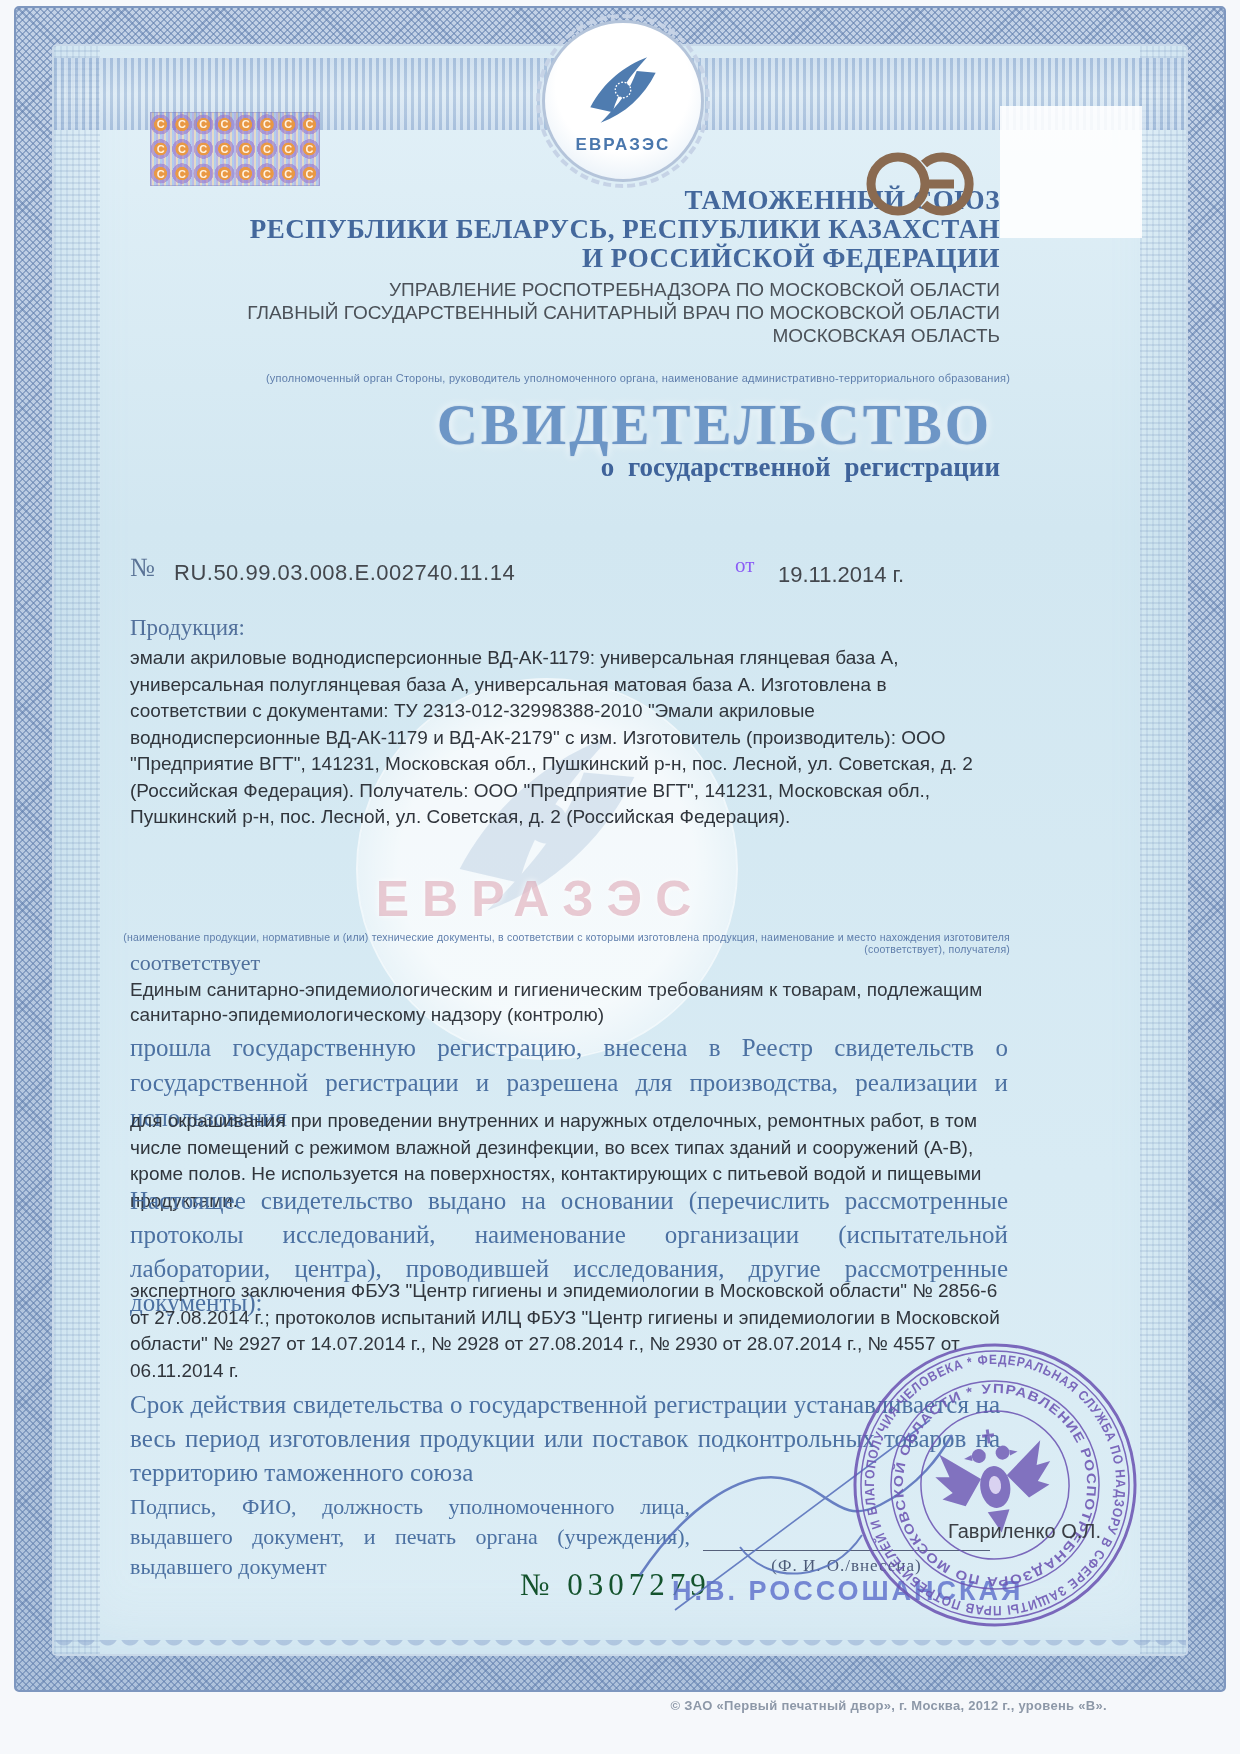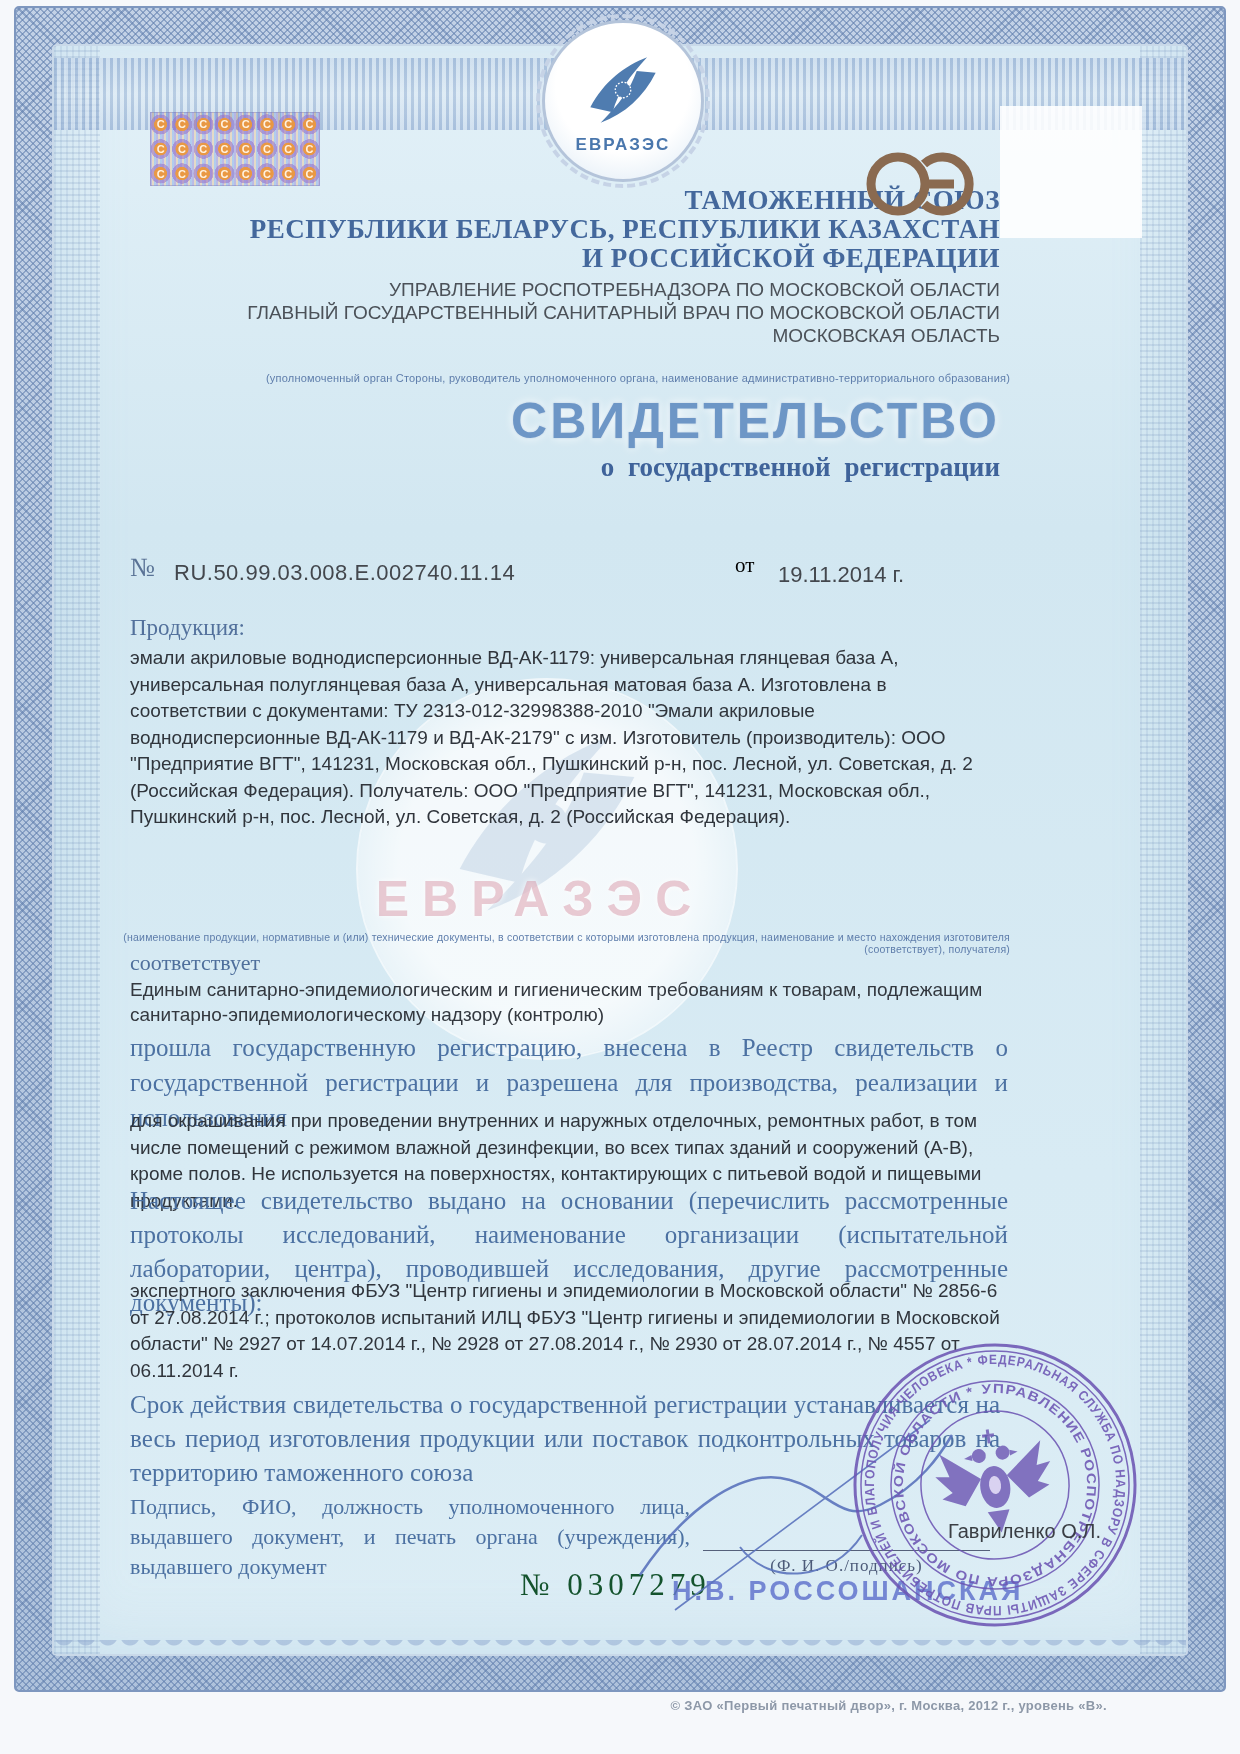--- a/index.html
+++ b/index.html
@@ -46,30 +46,30 @@
   .white-patch{position:absolute;left:1000px;top:106px;width:142px;height:132px;background:rgba(255,255,255,.88);z-index:2;}
   .se-logo{position:absolute;left:862px;top:146px;z-index:3;}
   .center{text-align:right;}
   .abs{position:absolute;z-index:2;}
 
   .union{left:120px;top:186px;width:880px;font-family:"Liberation Serif",serif;font-weight:bold;
     font-size:27px;line-height:29px;color:#44689c;letter-spacing:.5px;}
   .agency{left:120px;top:278px;width:880px;font-size:19px;line-height:23px;color:#4b5158;}
   .tiny-caption{left:110px;width:900px;font-size:11px;color:#5e7dab;letter-spacing:.2px;}
   .cap1{top:372px;}
-  .doc-title{left:120px;top:392px;width:880px;font-family:Liberation Sans, sans-serif;font-weight:bold;
-    font-size:50px;letter-spacing:3px;color:#6d96c6;
+  .doc-title{left:112px;top:392px;width:880px;font-family:Liberation Serif, serif;font-weight:bold;
+    font-size:57px;letter-spacing:3px;color:#6d96c6;
     text-shadow:0 0 10px rgba(255,255,255,.95), 0 0 2px rgba(90,130,180,.55);}
   .doc-subtitle{left:120px;top:452px;width:880px;font-family:"Liberation Serif",serif;font-weight:bold;
     font-size:27px;color:#3f639a;word-spacing:7px;}
 
   .num-row{left:130px;top:553px;width:880px;height:40px;}
   .num-sign{position:absolute;left:0;top:0;font-family:"Liberation Serif",serif;font-size:26px;color:#5a7396;}
   .num-val{position:absolute;left:44px;top:7px;font-size:22px;color:#43474d;letter-spacing:.5px;}
-  .date-label{position:absolute;left:605px;top:0;font-family:"Liberation Serif",serif;font-size:21px;color:#000000;}
+  .date-label{position:absolute;left:605px;top:0;font-family:"Liberation Serif",serif;font-size:21px;color:#8b5cf6;}
   .date-val{position:absolute;left:648px;top:9px;font-size:22px;color:#43474d;}
 
   .prod-label{left:130px;top:615px;font-family:"Liberation Serif",serif;font-size:23px;color:#53719c;}
   .body-sans{font-size:19px;line-height:26.5px;color:#30353c;}
   .prod-text{left:130px;top:645px;width:878px;}
   .cap2{top:931px;font-size:10.5px;}
   .sootv{left:130px;top:950px;font-family:"Liberation Serif",serif;font-size:22px;color:#4f6f9c;}
   .compliance{left:130px;top:977px;width:880px;font-size:19px;line-height:25px;color:#33383f;}
 
   .serif-par{font-family:"Liberation Serif",serif;font-size:25px;line-height:35px;color:#4c71a2;text-align:justify;}
@@ -210,21 +210,21 @@
   <div class="abs serif-par sig-note">Подпись, ФИО, должность уполномоченного лица, выдавшего документ, и печать органа (учреждения), выдавшего документ</div>
 
   <svg class="sig-svg" width="420" height="225" viewBox="0 0 420 225">
     <g fill="none" stroke="#5b74bd" opacity="0.9">
       <path d="M20,180 C60,120 120,70 170,85 C210,96 220,130 260,110 C300,90 320,60 332,40" stroke-width="2.5"></path>
       <path d="M55,215 L310,25" stroke-width="1.6"></path>
       <path d="M120,152 C150,192 212,186 242,140" stroke-width="2"></path>
     </g>
   </svg>
   <div class="fio-line"></div>
-  <div class="fio-caption">(Ф. И. О./подпись)</div>
+  <div class="fio-caption">(Ф. И. О./внесена)</div>
   <div class="gavrilenko">Гавриленко О.Л.</div>
 
   <div class="serial">№ 0307279</div>
   <div class="stamp-name">Н.В. РОССОШАНСКАЯ</div>
 
   <svg class="round-stamp" width="300" height="300" viewBox="0 0 300 300">
     <defs>
       <path id="ringOuter" d="M150,29 a121,121 0 1,1 -0.01,0"></path>
       <path id="ringInner" d="M150,58 a92,92 0 1,1 -0.01,0"></path>
     </defs>

